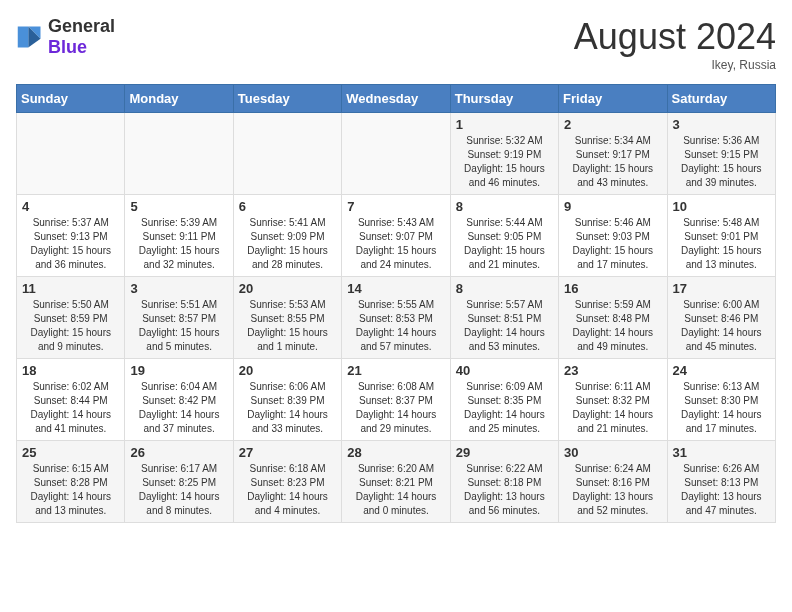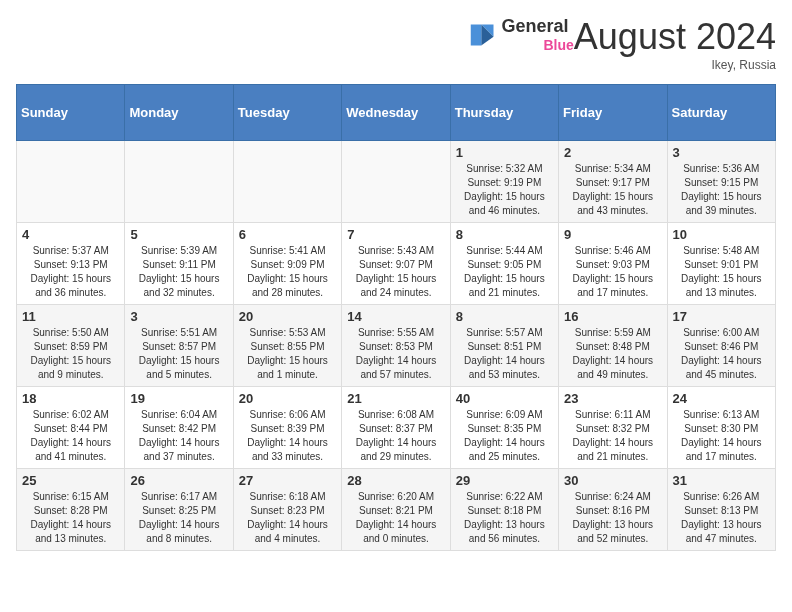--- a/index.html
+++ b/index.html
@@ -5,21 +5,21 @@
     * { margin: 0; padding: 0; box-sizing: border-box; }
     body {
       font-family: Arial, sans-serif;
       background: #fff;
       width: 792px;
       min-height: 612px;
       padding: 16px;
     }
     .header {
       display: flex;
-      justify-content: flex-end;
+      justify-content: space-between;
       align-items: flex-start;
       margin-bottom: 12px;
     }
     .logo {
       display: flex;
       align-items: center;
       gap: 4px;
     }
     .logo-icon {
       width: 28px;
@@ -40,21 +40,21 @@
     table {
       width: 100%;
       border-collapse: collapse;
       font-size: 11px;
     }
     thead tr {
       background-color: #4a7fc1;
       color: white;
     }
     thead th {
-      padding: 20px 4px;
+      padding: 6px 4px;
       text-align: left;
       font-size: 13px;
       font-weight: 600;
       border: 1px solid #3a6fa8;
     }
     tbody tr {
       background: #fff;
     }
     tbody tr:nth-child(odd) {
       background: #f5f5f5;
@@ -88,21 +88,21 @@
 
 <div class="header">
   <div class="logo">
     <svg class="logo-icon" viewBox="0 0 32 32" xmlns="http://www.w3.org/2000/svg">
       <polygon points="14,4 28,4 28,18 14,4" fill="#4a90d9"></polygon>
       <polygon points="14,4 28,18 14,28 14,4" fill="#2a6099"></polygon>
       <rect x="2" y="4" width="12" height="24" fill="#4a90d9"></rect>
     </svg>
     <div>
       <div style="font-size:18px;font-weight:bold;color:#333;">General</div>
-      <div style="font-size:14px;font-weight:bold;color:#ec4899;margin-left:42px;">Blue</div>
+      <div style="font-size:18px;font-weight:bold;color:#6d28d9;">Blue</div>
     </div>
   </div>
   <div class="title-block">
     <div class="month-title">August 2024</div>
     <div class="location">Ikey, Russia</div>
   </div>
 </div>
 
 <table>
   <thead>

